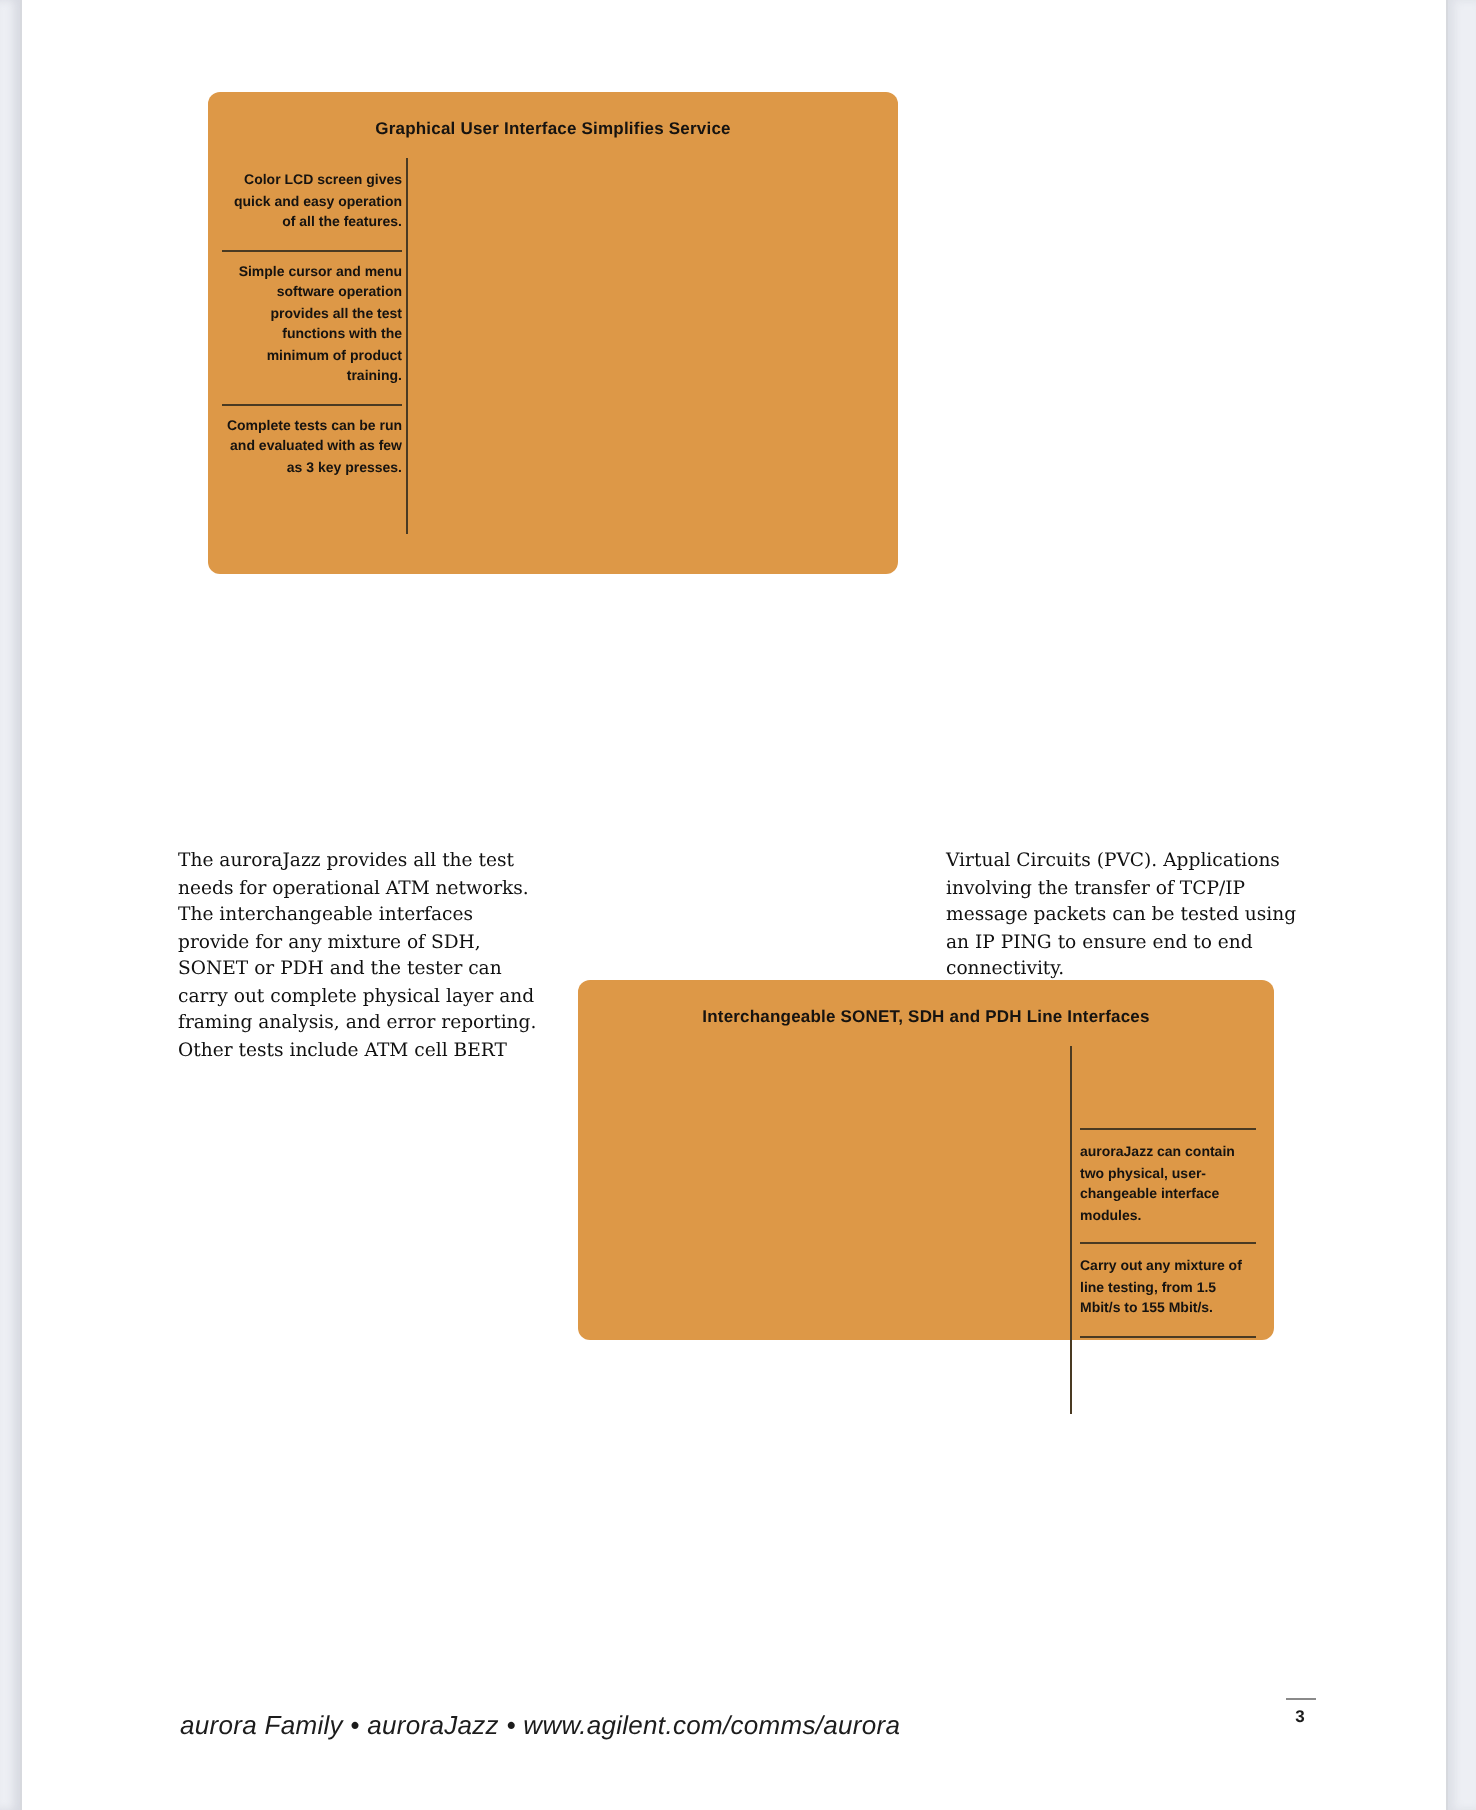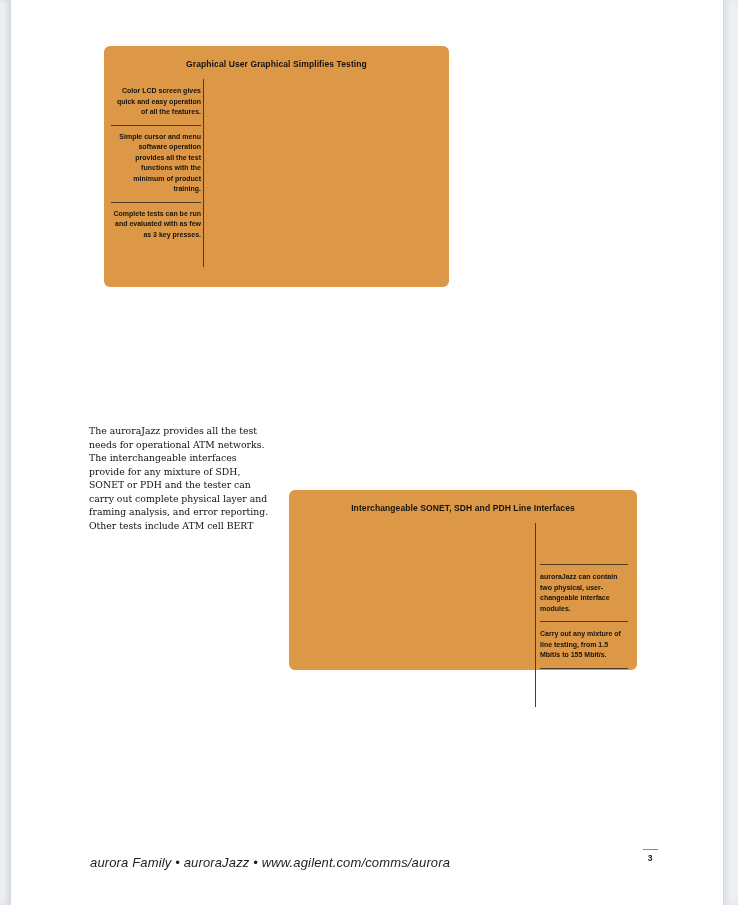--- a/index.html
+++ b/index.html
@@ -104,30 +104,31 @@
 </style>
 </head>
 <body>
 
 <div class="side-strip left"></div>
 <div class="side-strip right"></div>
 
 <div class="page">
 
   <div class="callout" id="panel-gui">
-    <div class="callout-title">Graphical User Graphical Simplifies Testing</div>
+    <div class="callout-title">Graphical User Interface Simplifies Service</div>
     <div class="vrule"></div>
     <div class="notes notes-right">
       <div class="note">Color LCD screen gives quick and easy operation of all the features.</div>
       <div class="note">Simple cursor and menu software operation provides all the test functions with the minimum of product training.</div>
       <div class="note">Complete tests can be run and evaluated with as few as 3 key presses.</div>
     </div>
   </div>
 
   <div class="bodycol" id="bodycol-1">The auroraJazz provides all the test needs for operational ATM networks. The interchangeable interfaces provide for any mixture of SDH, SONET or PDH and the tester can carry out complete physical layer and framing analysis, and error reporting. Other tests include ATM cell BERT</div>
+  <div class="bodycol" id="bodycol-3">Virtual Circuits (PVC). Applications involving the transfer of TCP/IP message packets can be tested using an IP PING to ensure end to end connectivity.</div>
 
   <div class="callout" id="panel-line">
     <div class="callout-title">Interchangeable SONET, SDH and PDH Line Interfaces</div>
     <div class="vrule"></div>
     <div class="notes notes-left">
       <div class="note">auroraJazz can contain two physical, user-changeable interface modules.</div>
       <div class="note">Carry out any mixture of line testing, from 1.5 Mbit/s to 155 Mbit/s.</div>
     </div>
   </div>
 

